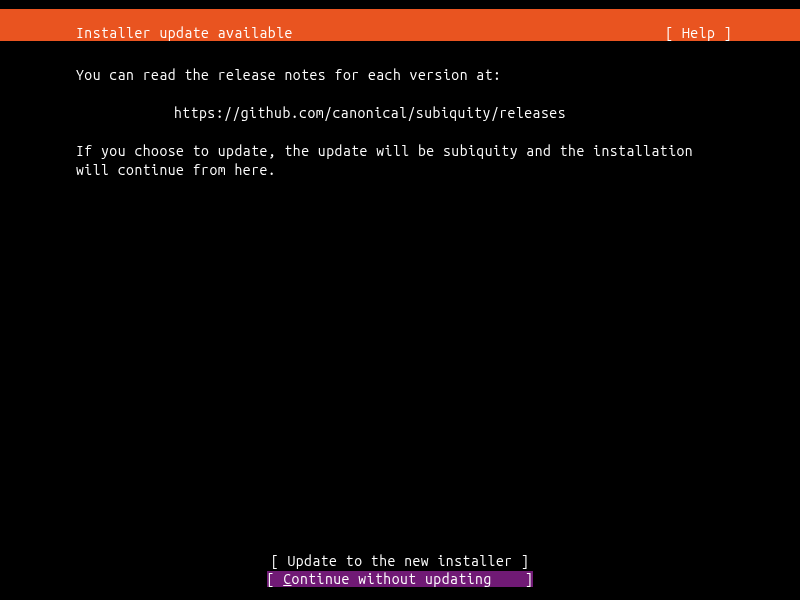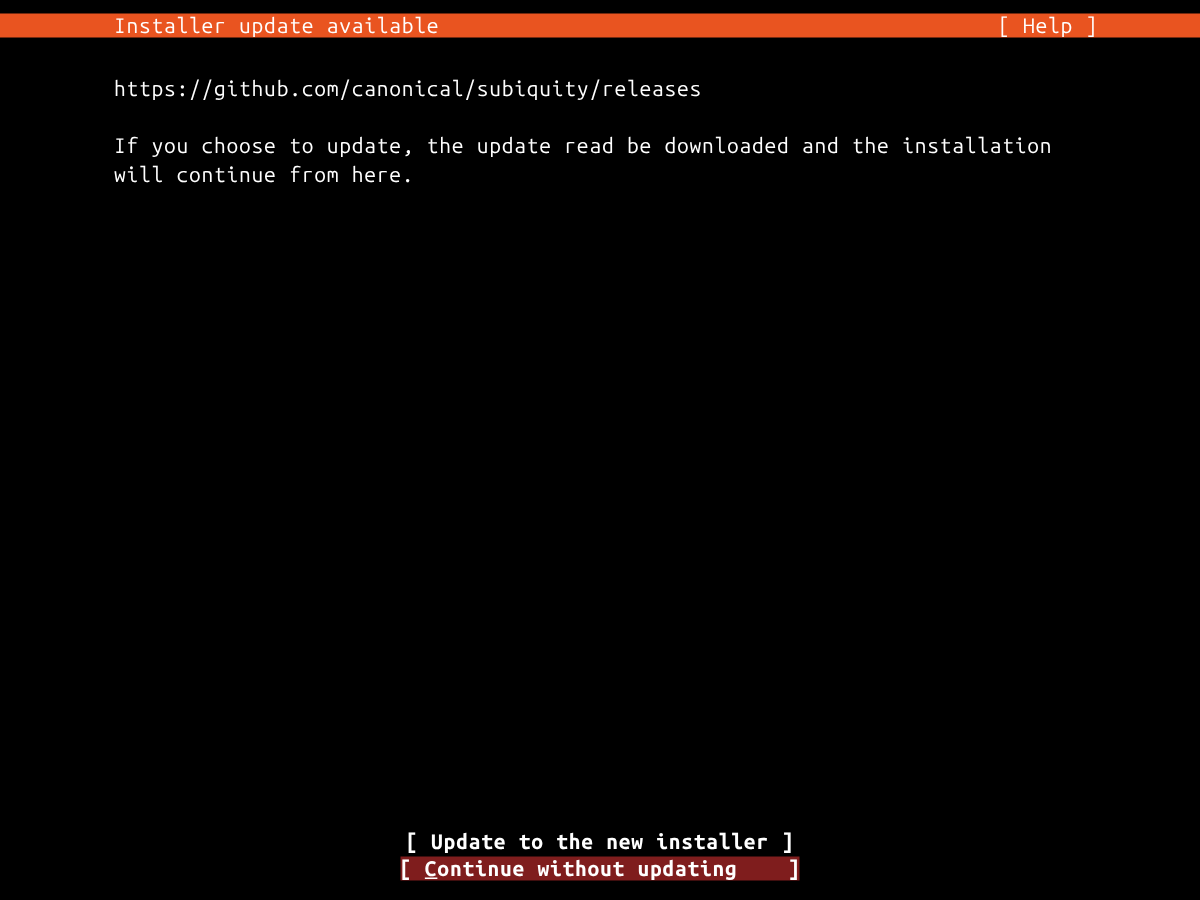--- a/index.html
+++ b/index.html
@@ -15,46 +15,46 @@
       font-size: 14px;
       color: #ffffff;
       overflow: hidden;
       position: relative;
     }
     .top-spacer {
       height: 9px;
       background: #000000;
     }
     .header-bar {
-      height: 16px;
+      height: 32px;
       background: #e95420;
       color: #ffffff;
       display: flex;
       justify-content: space-between;
-      align-items: flex-start;
+      align-items: flex-end;
       padding: 0 8px 0 76px;
     }
     .header-title {
       letter-spacing: 0.5px;
     }
     .help-btn {
       letter-spacing: 0.5px;
       padding-right: 60px;
       margin-left: 47px;
     }
     .content {
       padding: 25px 76px 0 76px;
       line-height: 19px;
       letter-spacing: 0.5px;
     }
     .content p {
       margin-bottom: 19px;
     }
     .url-line {
-      text-align: left;
+      text-align: center;
       margin-bottom: 19px;
       padding-right: 60px;
     }
     .button-area {
       position: absolute;
       bottom: 12px;
       left: 0;
       right: 0;
       display: flex;
       flex-direction: column;
@@ -65,30 +65,29 @@
     .tui-button {
       font-family: inherit;
       font-size: inherit;
       background: transparent;
       color: #ffffff;
       border: none;
       cursor: pointer;
       text-align: center;
       white-space: pre;
       letter-spacing: 0.5px;
-      font-weight: bold;
     }
     .tui-button .bracket {
       color: #ffffff;
     }
     .tui-button .label {
       color: #ffffff;
     }
     .tui-button.selected {
-      background: #7f1d1d;
+      background: #701a75;
       color: #ffffff;
       display: inline-block;
     }
     .tui-button .underline {
       text-decoration: underline;
     }
     .button-row {
       display: block;
     }
   </style>
@@ -96,22 +95,23 @@
 <body>
 
 <div class="top-spacer"></div>
 
 <div class="header-bar">
   <span class="header-title">Installer update available</span>
   <span class="help-btn">[ Help ]</span>
 </div>
 
 <div class="content">
+  <p>You can read the release notes for each version at:</p>
   <p class="url-line">https://github.com/canonical/subiquity/releases</p>
-  <p>If you choose to update, the update read be downloaded and the installation will continue from here.</p>
+  <p>If you choose to update, the update will be subiquity and the installation will continue from here.</p>
 </div>
 
 <div class="button-area">
   <div class="button-row">
     <button class="tui-button"><span class="bracket">[ </span><span class="label">Update to the new installer</span><span class="bracket"> ]</span></button>
   </div>
   <div class="button-row">
     <button class="tui-button selected"><span class="bracket">[ </span><span class="label"><span class="underline">C</span><span>ontinue without updating   </span></span><span class="bracket"> ]</span></button>
   </div>
 </div>

